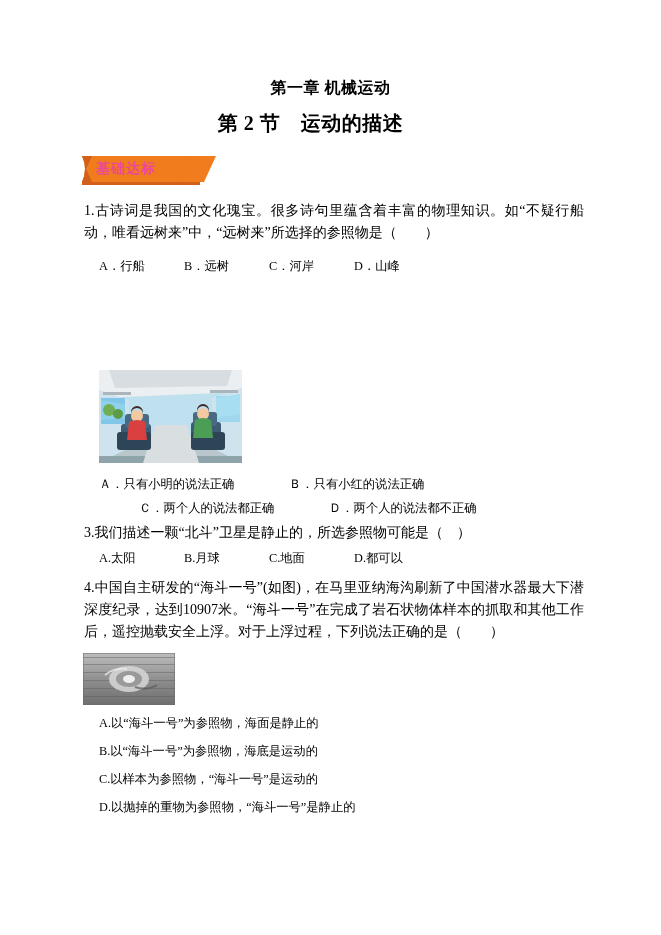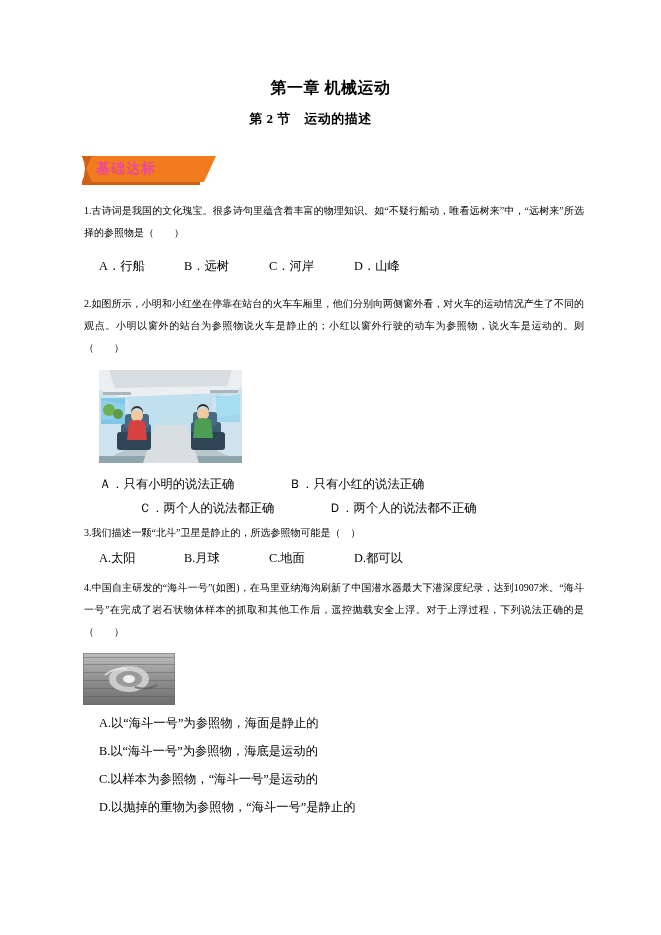--- a/index.html
+++ b/index.html
@@ -31,21 +31,21 @@
     font-size: 16px;
     font-weight: bold;
     letter-spacing: 0.5px;
   }
   .section-title {
     position: absolute;
     left: 0;
     top: 110px;
     width: 621px;
     text-align: center;
-    font-size: 13px;
+    font-size: 20px;
     font-weight: bold;
     letter-spacing: 0.5px;
   }
   
   .banner {
     position: absolute;
     left: 82px;
     top: 152px;
     width: 134px;
     height: 34px;
@@ -58,21 +58,21 @@
     font-size: 14px;
     font-weight: bold;
     color: #ec4899;
     letter-spacing: 1px;
     font-family: "Liberation Serif", serif;
   }
   .q {
     position: absolute;
     left: 84px;
     width: 500px;
-    font-size: 10px;
+    font-size: 14px;
     line-height: 22px;
     text-align: justify;
   }
   .opt-line {
     position: absolute;
     left: 99px;
     font-size: 12.3px;
     line-height: 22px;
   }
   .opt-col {
@@ -117,21 +117,20 @@
       <rect x="0" y="30" width="118" height="3" fill="#D2601A"></rect>
     </svg>
     <div class="banner-label">基础达标</div>
   </div>
 
   <div class="q" style="top:200px;">1.古诗词是我国的文化瑰宝。很多诗句里蕴含着丰富的物理知识。如“不疑行船动，唯看远树来”中，“远树来”所选择的参照物是（　　）</div>
   <div class="opt-line" style="top:255px;">
     <span class="opt-col" style="width:85px;">A．行船</span><span class="opt-col" style="width:85px;">B．远树</span><span class="opt-col" style="width:85px;">C．河岸</span><span class="opt-col">D．山峰</span>
   </div>
 
-  <div class="q" style="top:293px;">2.如图所示，小明和小红坐在停靠在站台的火车车厢里，他们分别向两侧窗外看，对火车的运动情况产生了不同的观点。小明以窗外的站台为参照物说火车是静止的；小红以窗外行驶的动车为参照物，说火车是运动的。则（　　）</div>
 
   <div class="train-img">
     <svg width="143" height="93" viewBox="0 0 143 93" xmlns="http://www.w3.org/2000/svg">
 
       <rect x="0" y="0" width="143" height="93" fill="#bfe0ee"></rect>
       <path d="M0,0 L143,0 L143,22 L0,28 Z" fill="#eceff1"></path>
       <path d="M10,0 L133,0 L128,16 L16,18 Z" fill="#d7dde0"></path>
 
       <path d="M0,20 L30,30 L30,78 L0,93 Z" fill="#cfe3ee"></path>
       <path d="M143,18 L113,28 L113,78 L143,93 Z" fill="#cfe3ee"></path>

